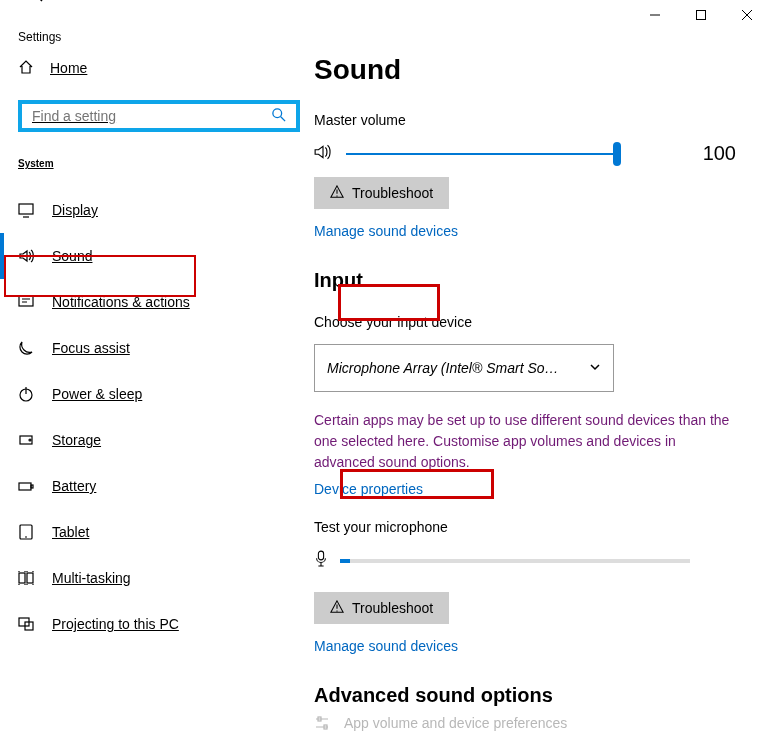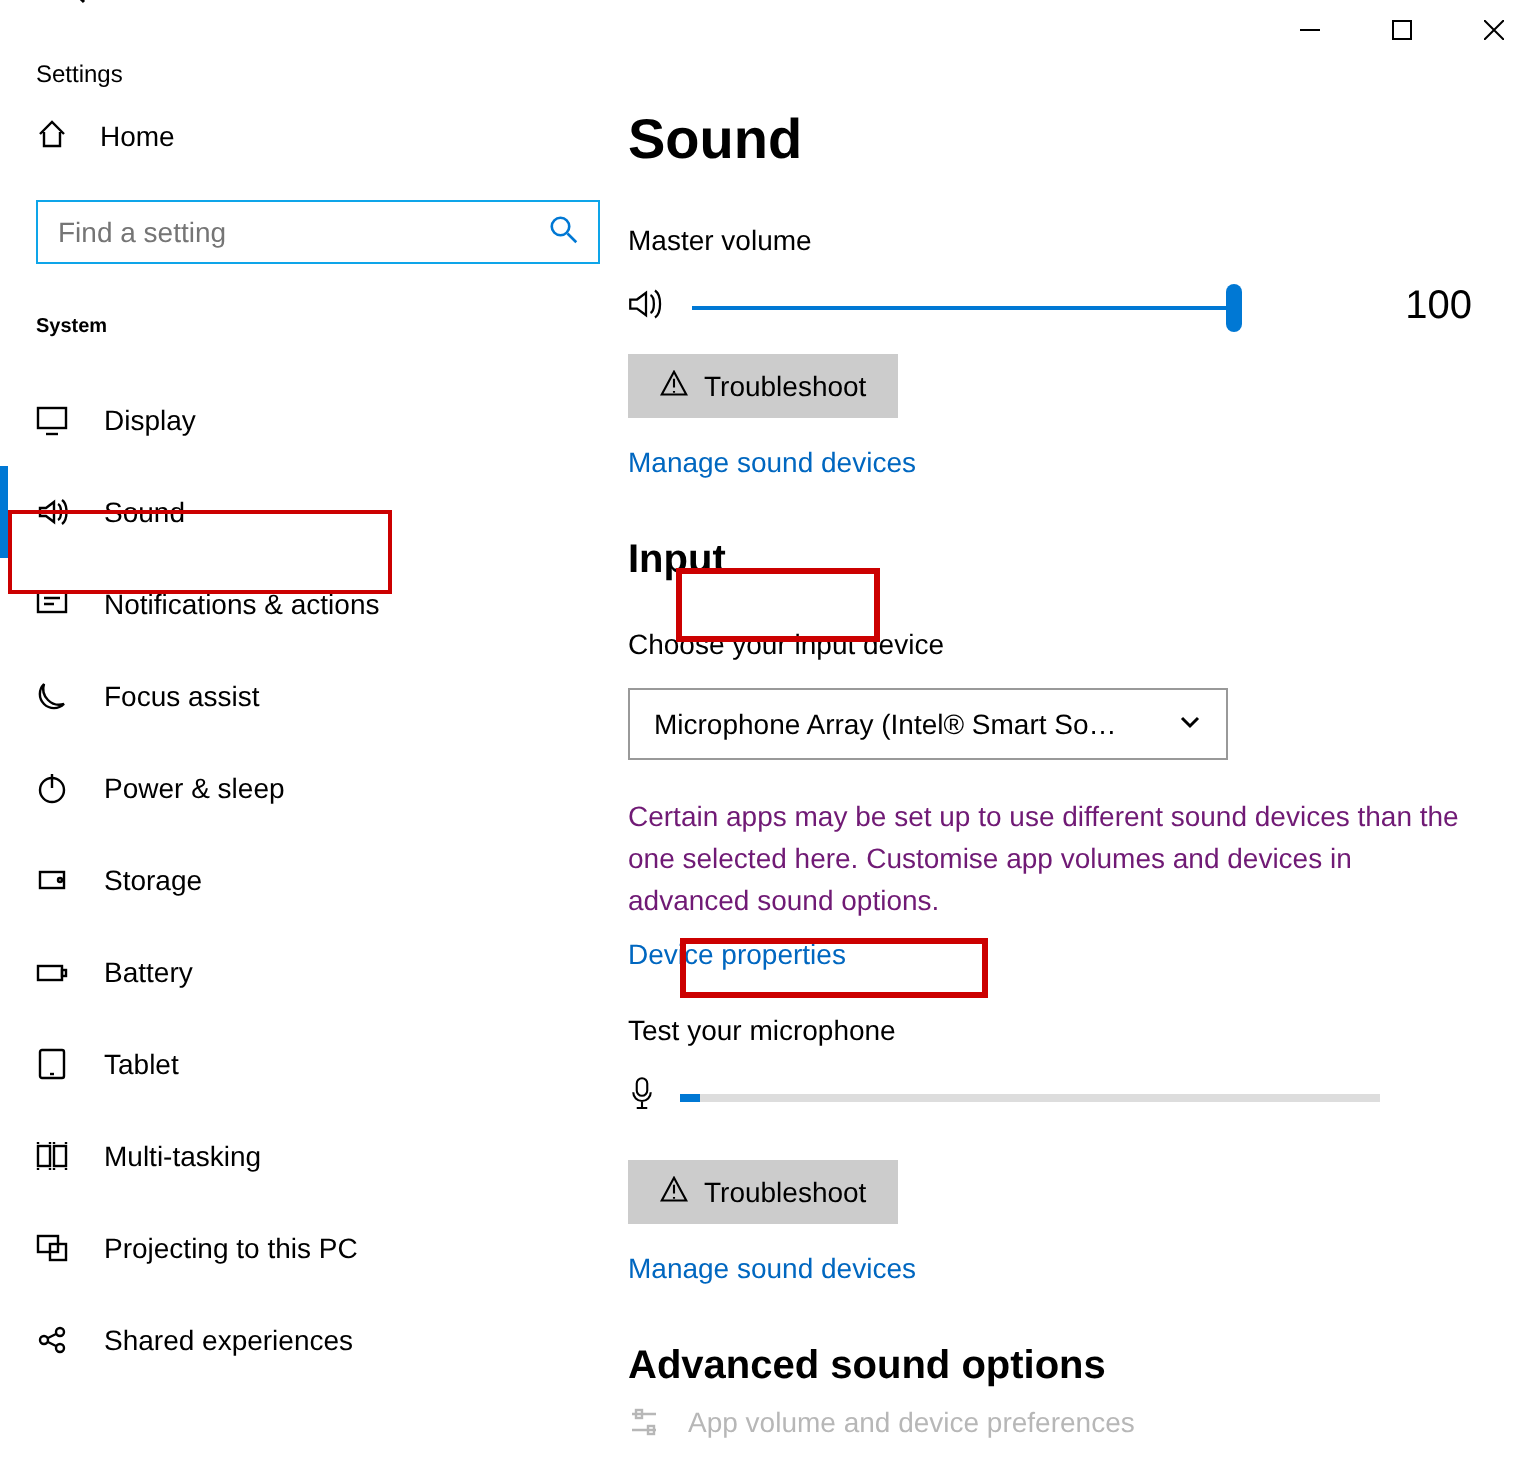--- a/index.html
+++ b/index.html
@@ -5,44 +5,44 @@
   * { box-sizing: border-box; margin: 0; padding: 0; font-family: "Segoe UI", Arial, sans-serif; }
   body { background: #fff; color: #000; font-size: 14px; width: 770px; height: 737px; overflow: hidden; position: relative; }
   .titlebar { height: 30px; display: flex; align-items: center; justify-content: space-between; padding-left: 18px; }
   .win-controls { display: flex; }
   .win-btn { width: 46px; height: 30px; display: flex; align-items: center; justify-content: center; }
   .win-btn svg { width: 10px; height: 10px; stroke: #000; fill: none; stroke-width: 1; }
   .titlebar-left { display: flex; align-items: center; gap: 24px; flex-direction: column; }
   .back-arrow svg { width: 16px; height: 16px; stroke: #000; fill: none; stroke-width: 1.5; }
   .app-title { font-size: 12px; color: #000; }
   .content { display: flex; height: calc(100% - 30px); }
-  .sidebar { width: 310px; padding: 24px 0 0 18px; }
+  .sidebar { width: 310px; padding: 24px 0 0 18px; text-decoration: underline; }
   .home-row { display: flex; align-items: center; gap: 16px; height: 28px; margin-bottom: 18px; }
   .home-row svg { width: 16px; height: 16px; stroke: #000; fill: none; stroke-width: 1.2; }
-  .search-box { border: 1px solid #0ea5e9; width: 282px; height: 32px; display: flex; align-items: center; padding: 0 10px; margin-bottom: 26px; }
+  .search-box { border: 4px solid #0ea5e9; width: 282px; height: 32px; display: flex; align-items: center; padding: 0 10px; margin-bottom: 26px; }
   .search-box input { border: none; outline: none; flex: 1; font-size: 14px; color: #666; background: transparent; }
   .search-box svg { width: 14px; height: 14px; stroke: #0078d4; fill: none; stroke-width: 1.5; }
   .section-header { font-weight: 600; font-size: 10px; margin-bottom: 18px; }
   .nav-item { display: flex; align-items: center; gap: 18px; height: 46px; position: relative; cursor: default; }
   .nav-item svg { width: 16px; height: 16px; stroke: #000; fill: none; stroke-width: 1.2; flex-shrink: 0; }
   .nav-item.selected::before { content: ""; position: absolute; left: -18px; top: 0; bottom: 0; width: 4px; background: #0078d4; }
   .red-box-nav { position: absolute; border: 2px solid #c00; pointer-events: none; }
   .main { flex: 1; padding: 24px 24px 0 4px; overflow: hidden; }
   .page-title { font-size: 28px; font-weight: 600; margin-bottom: 26px; }
   .field-label { font-size: 14px; margin-bottom: 14px; }
   .volume-row { display: flex; align-items: center; gap: 14px; margin-bottom: 12px; }
   .volume-row svg { width: 18px; height: 18px; stroke: #000; fill: none; stroke-width: 1; overflow: visible; }
   .slider-track { position: relative; width: 272px; height: 2px; background: #0078d4; }
   .slider-thumb { position: absolute; right: -3px; top: -11px; width: 8px; height: 24px; background: #0078d4; border-radius: 4px; }
   .volume-num { font-size: 20px; margin-left: auto; margin-right: 10px; }
   .btn { background: #ccc; border: none; height: 32px; padding: 0 16px; display: inline-flex; align-items: center; gap: 8px; font-size: 14px; cursor: default; margin-bottom: 14px; }
   .btn svg { width: 14px; height: 14px; stroke: #000; fill: none; stroke-width: 1.2; }
   .link { color: #0067c0; font-size: 14px; display: block; margin-bottom: 30px; }
   .section-title { font-size: 20px; font-weight: 600; margin-bottom: 18px; display: inline-block; }
-  .dropdown { border: 1px solid #999; width: 300px; height: 36px; display: flex; align-items: center; padding: 0 12px; justify-content: space-between; margin-bottom: 18px; }
+  .dropdown { border: 1px solid #999; width: 300px; height: 48px; display: flex; align-items: center; padding: 0 12px; justify-content: space-between; margin-bottom: 18px; font-style: italic; }
   .dropdown-text { font-size: 14px; white-space: nowrap; overflow: hidden; text-overflow: ellipsis; max-width: 250px; }
   .dropdown svg { width: 12px; height: 12px; stroke: #000; fill: none; stroke-width: 1.5; }
   .help-text { color: #701a75; font-size: 14px; line-height: 1.5; margin-bottom: 8px; max-width: 420px; }
   .mic-row { display: flex; align-items: center; gap: 12px; margin-bottom: 20px; }
   .mic-row svg { width: 14px; height: 20px; stroke: #000; fill: none; stroke-width: 1.2; }
   .mic-bar { flex: 1; max-width: 350px; height: 4px; background: #ddd; position: relative; }
   .mic-fill { position: absolute; left: 0; top: 0; bottom: 0; width: 10px; background: #0078d4; }
   .red-box-main { position: absolute; border: 3px solid #c00; pointer-events: none; }
   .adv-title { font-size: 20px; font-weight: 600; margin-top: 8px; }
   .last-row { display:flex; align-items:center; gap:14px; color:#888; font-size:14px; margin-top:8px; opacity:0.6; }
@@ -159,29 +159,20 @@
         </svg>
       <span>Multi-tasking</span>
     </div>
     <div class="nav-item">
       <svg viewBox="0 0 16 16">
           <rect x="1" y="2" width="10" height="8"></rect>
           <rect x="7" y="6" width="8" height="8"></rect>
         </svg>
       <span>Projecting to this PC</span>
     </div>
-    <div class="nav-item">
-      <svg viewBox="0 0 16 16">
-          <circle cx="4" cy="8" r="2"></circle>
-          <circle cx="12" cy="4" r="2"></circle>
-          <circle cx="12" cy="12" r="2"></circle>
-          <path d="M6 7l4-2M6 9l4 2"></path>
-        </svg>
-      <span>Shared experiences</span>
-    </div>
   </div>
 
   <div class="main" style="position:relative">
     <h1 class="page-title">Sound</h1>
 
     <div class="field-label">Master volume</div>
     <div class="volume-row">
       <span><svg viewBox="0 0 16 16">
             <path d="M1 6v4h3l4 3V3L4 6H1z M10 4c2 1 2 7 0 8 M12 2c3 2 3 10 0 12"></path>
           </svg></span>

